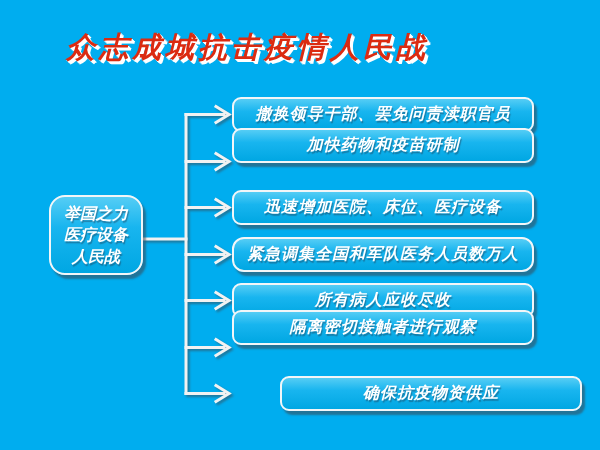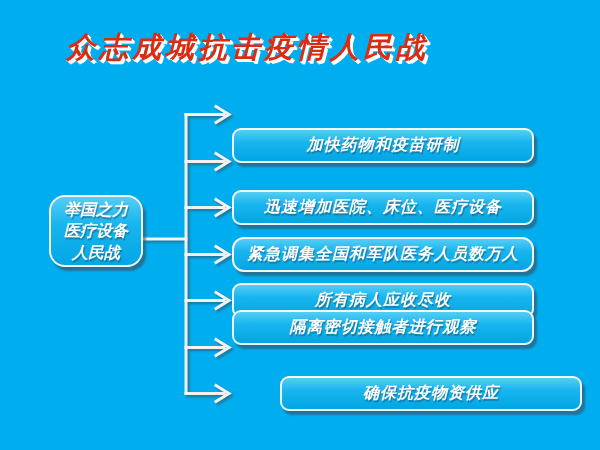--- a/index.html
+++ b/index.html
@@ -43,21 +43,21 @@
     box-shadow:3px 4px 2px var(--shadow);
     color:#ffffff;
     font-weight:bold;
     text-shadow:1px 1.5px 1px rgba(30,60,85,0.45);
     display:flex;
     align-items:center;
     justify-content:center;
   }
   .root-node{
     left:49px;top:195px;
-    width:94px;height:72px;
+    width:94px;height:80px;
     border-radius:16px;
     font-size:16px;
     line-height:1.35;
     flex-direction:column;
     text-align:center;
   }
   .branch{
     left:232px;
     width:302px;height:35px;
     border-radius:9px;
@@ -115,20 +115,21 @@
     <path d="M216,339.5 L229,347.5 L216,355.5"></path>
     <path d="M216,385.5 L229,393.5 L216,401.5"></path>
   </svg>
 
   <div class="node root-node">
     <span>举国之力</span>
     <span>医疗设备</span>
     <span>人民战</span>
   </div>
 
+  <div class="node branch b0">撤换领导干部、罢免问责渎职官员</div>
   <div class="node branch b1">加快药物和疫苗研制</div>
   <div class="node branch b2">迅速增加医院、床位、医疗设备</div>
   <div class="node branch b3">紧急调集全国和军队医务人员数万人</div>
   <div class="node branch b4">所有病人应收尽收</div>
   <div class="node branch b5">隔离密切接触者进行观察</div>
   <div class="node branch b6">确保抗疫物资供应</div>
 
 </div>
 
 </body></html>

